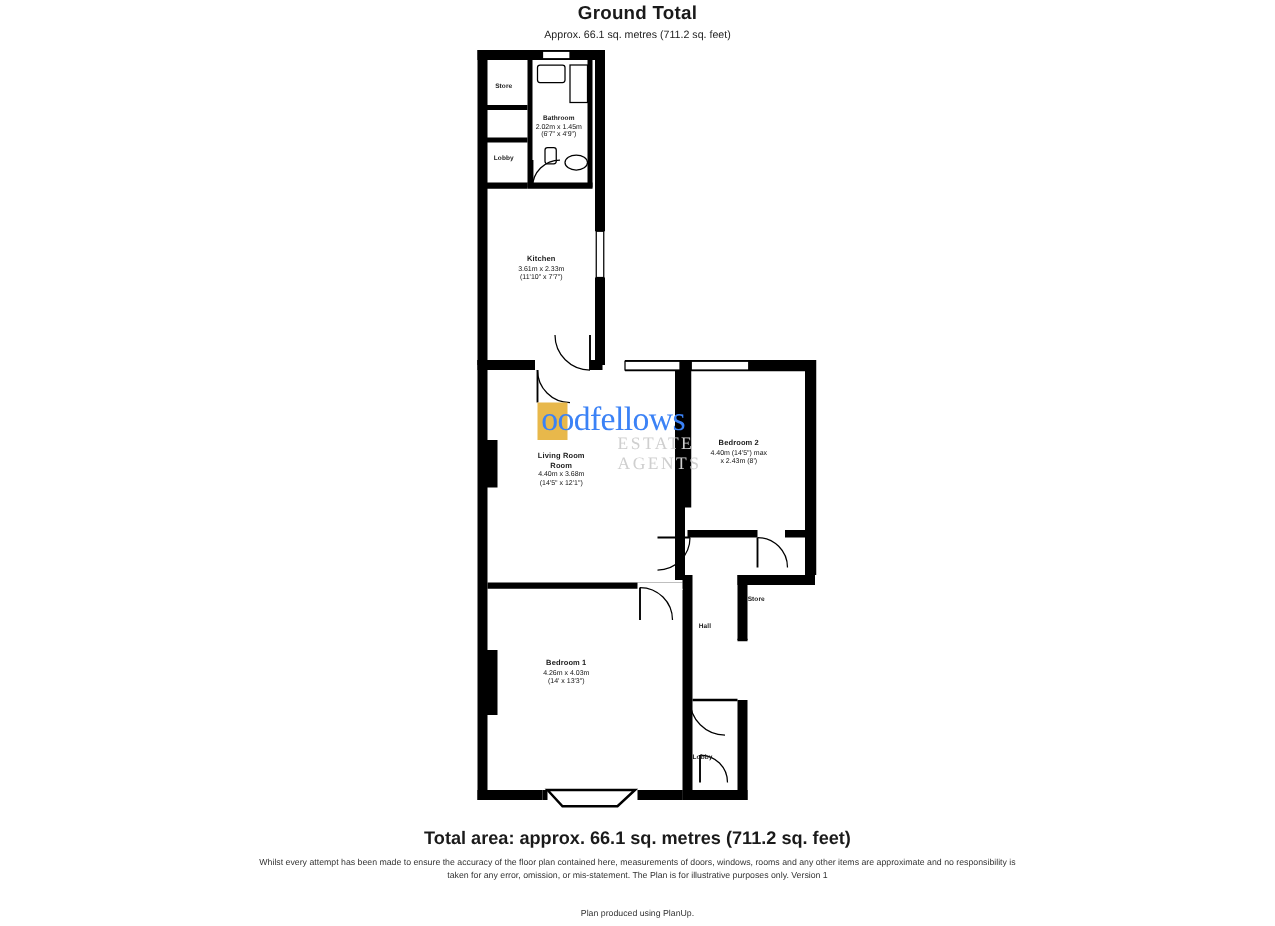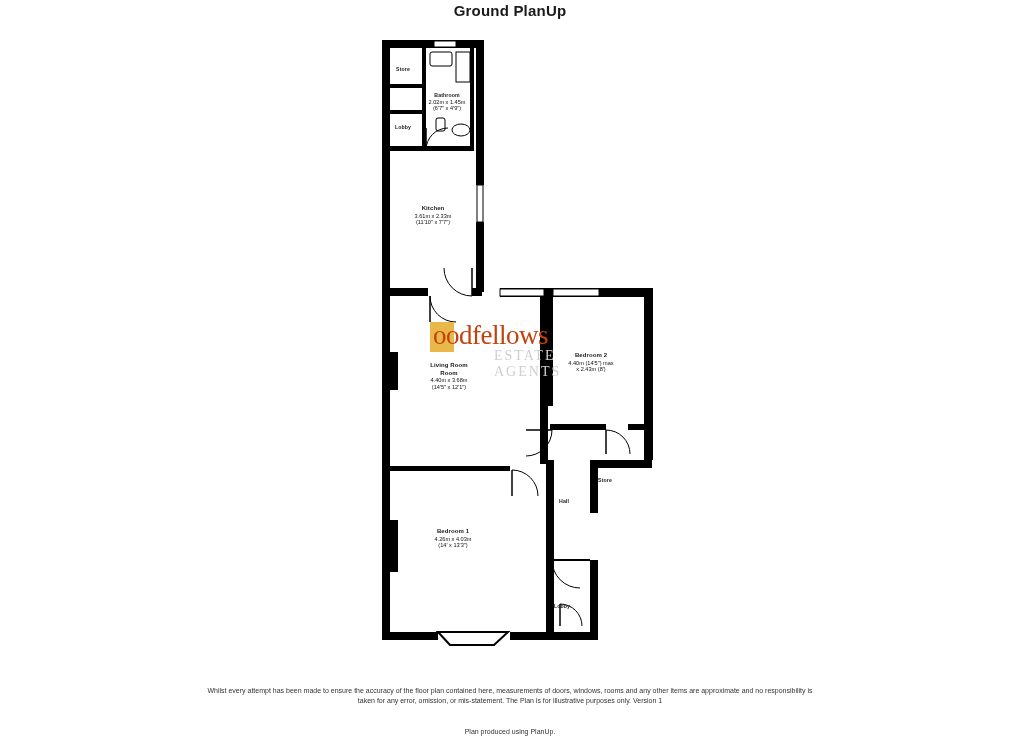--- a/index.html
+++ b/index.html
@@ -116,40 +116,41 @@
     width: 24px;
     height: 30px;
     background: #e8b84b;
   }
   .wm-text {
     position: absolute;
     left: 3px;
     top: 4px;
     font-family: "Liberation Serif", serif;
     font-size: 27px;
-    color: #c2410c;
+    color: #3b82f6;
     letter-spacing: -0.5px;
   }
   .wm-sub {
     position: absolute;
     left: 64px;
     top: 32px;
     font-family: "Liberation Serif", serif;
     font-size: 14px;
     color: #cfcfcf;
     letter-spacing: 2px;
   }
 </style>
 </head>
 <body>
 
 <div class="page">
 
   <div class="header">
-    <div class="header-title">Ground PlanUp</div>
+    <div class="header-title">Ground Total</div>
+    <div class="header-sub">Approx. 66.1 sq. metres (711.2 sq. feet)</div>
   </div>
 
   <svg class="plan" viewBox="0 0 1020 741" xmlns="http://www.w3.org/2000/svg">
 
     <g fill="#000000">
 
       <rect x="382" y="40" width="8" height="252"></rect>
 
       <rect x="382" y="40" width="102" height="8"></rect>
 
@@ -312,19 +313,20 @@
   <div class="room-label mid" style="left:410px; top:528px; width:86px;">
     <span class="nm">Bedroom 1</span>
     <span class="dim">4.26m x 4.03m</span>
     <span class="dim2">(14' x 13'3")</span>
   </div>
 
   <div class="room-label tiny" style="left:548px; top:603px; width:28px;">
     <span class="nm">Lobby</span>
   </div>
 
+  <div class="footer-total">Total area: approx. 66.1 sq. metres (711.2 sq. feet)</div>
   <div class="footer-disclaimer">
     <div>Whilst every attempt has been made to ensure the accuracy of the floor plan contained here, measurements of doors, windows, rooms and any other items are approximate and no responsibility is</div>
     <div>taken for any error, omission, or mis-statement. The Plan is for illustrative purposes only. Version 1</div>
   </div>
   <div class="footer-produced">Plan produced using PlanUp.</div>
 
 </div>
 
 </body></html>

